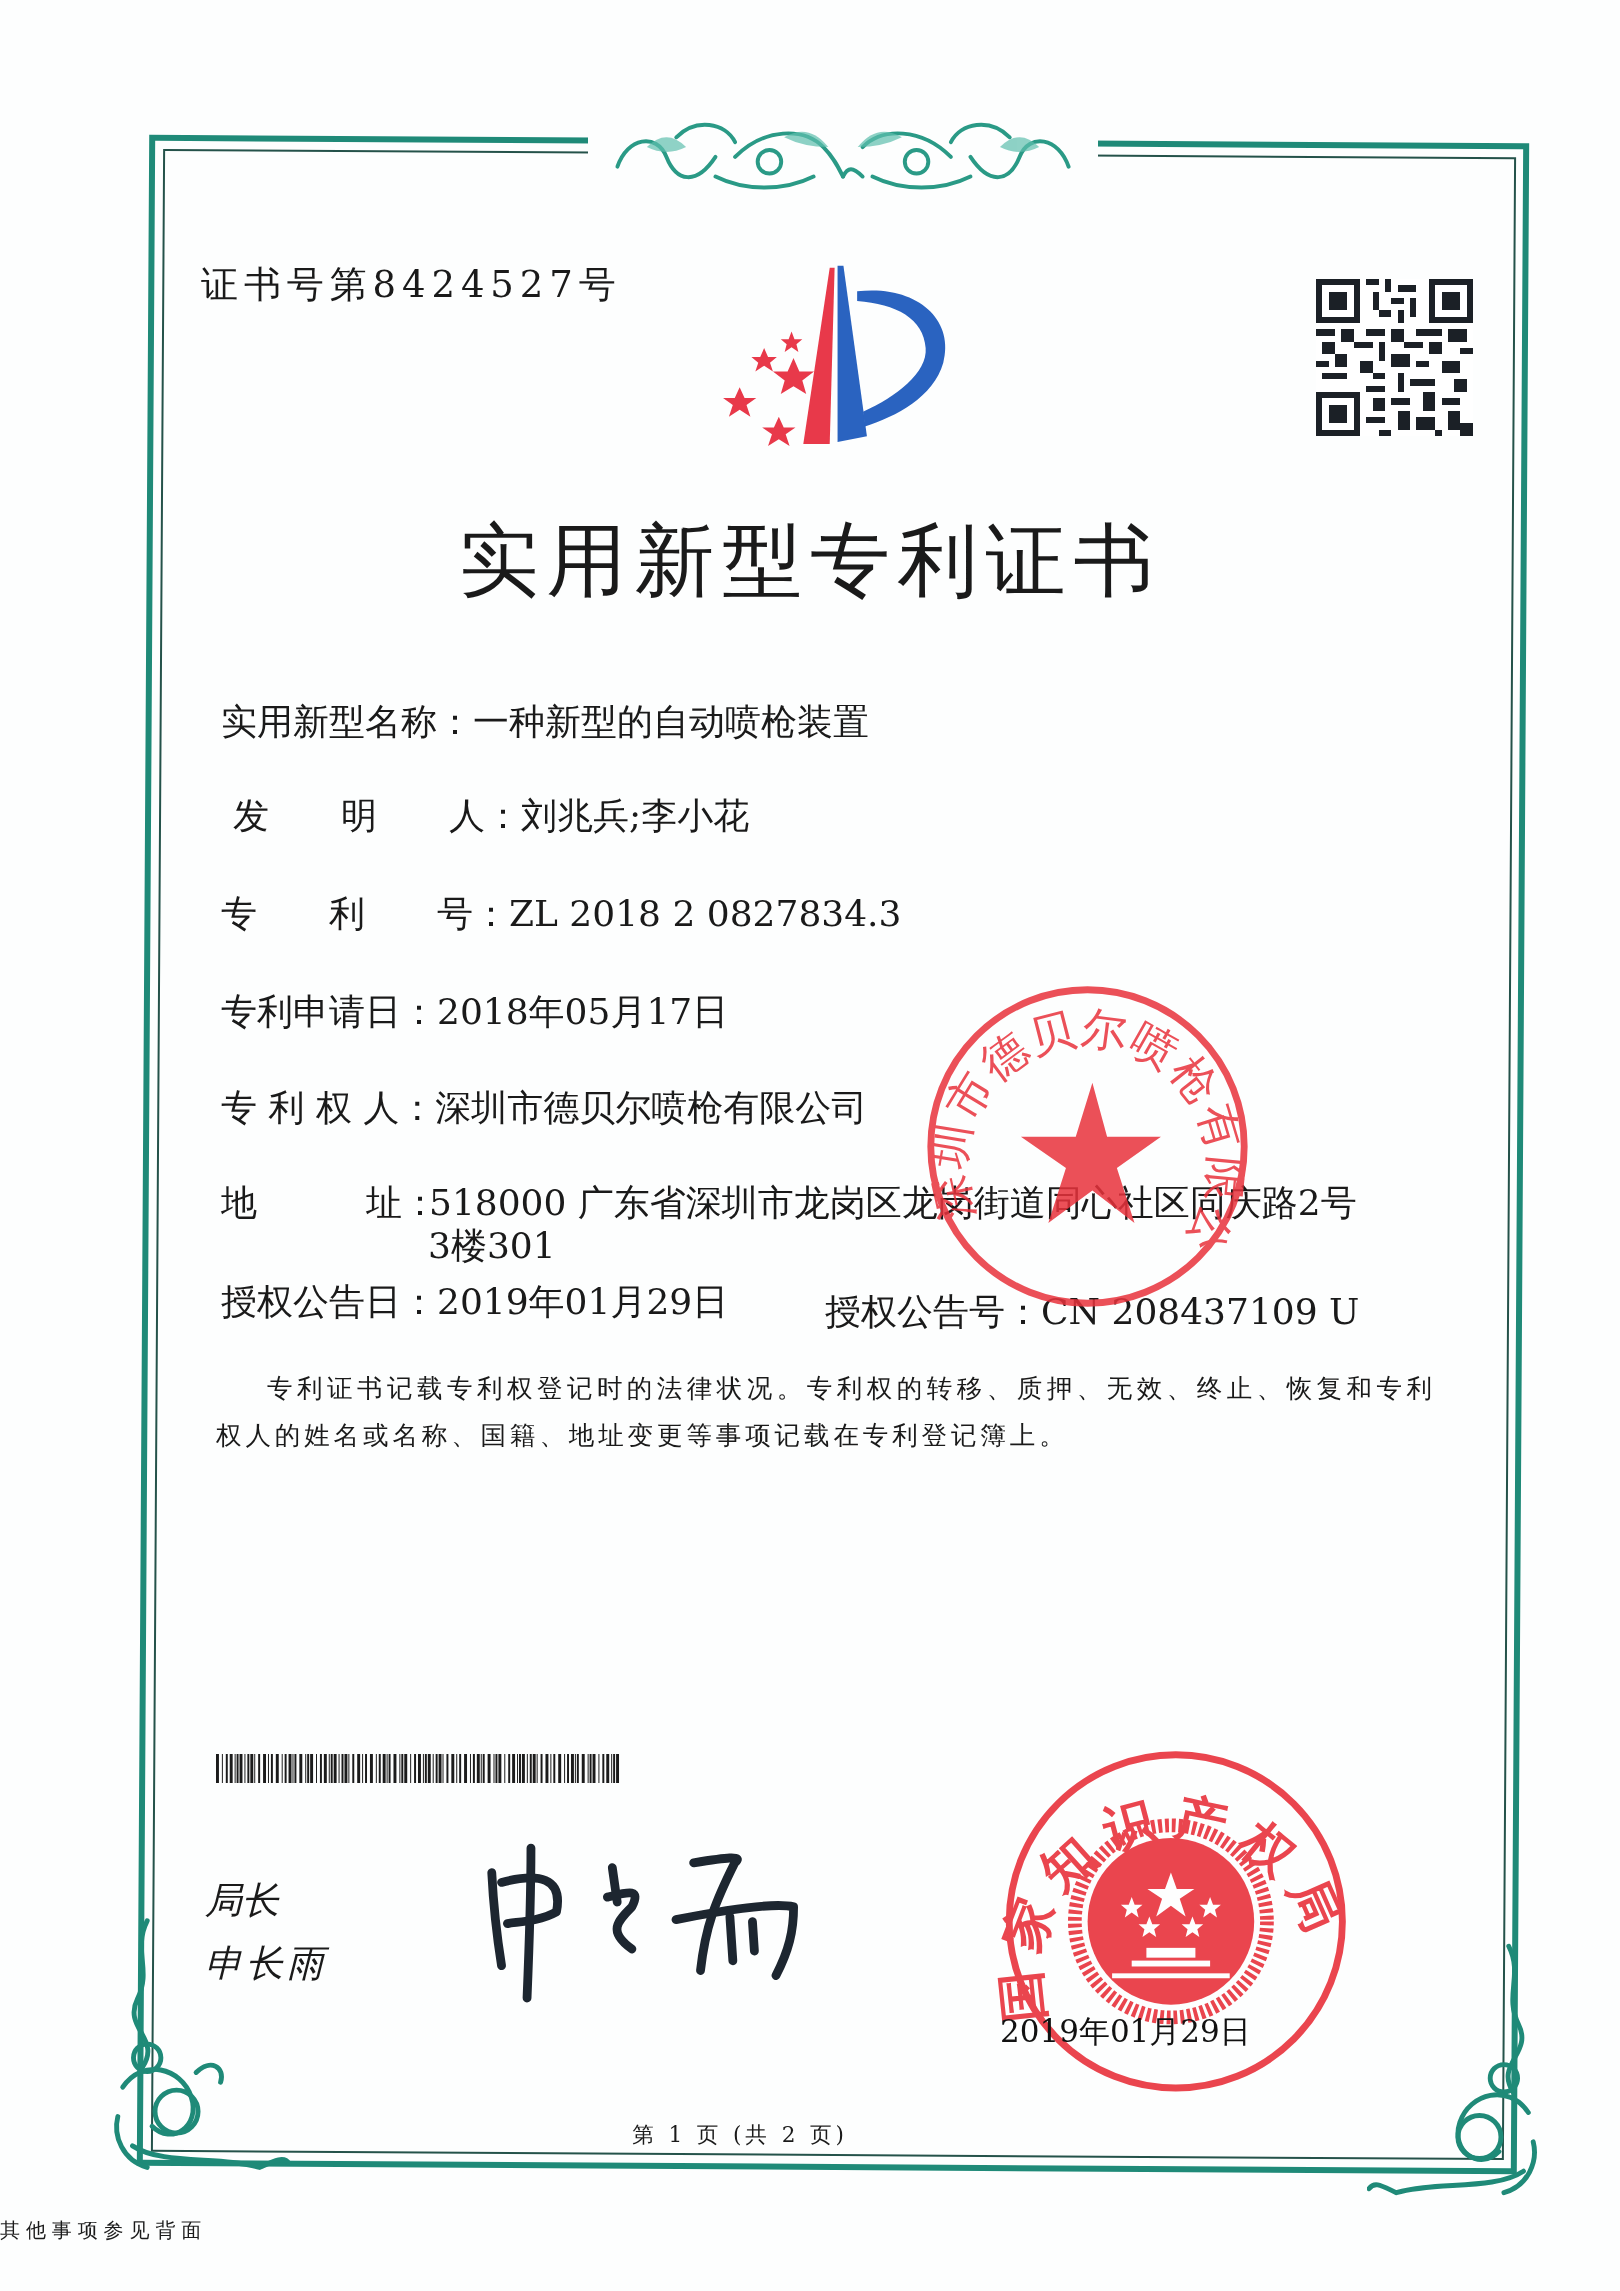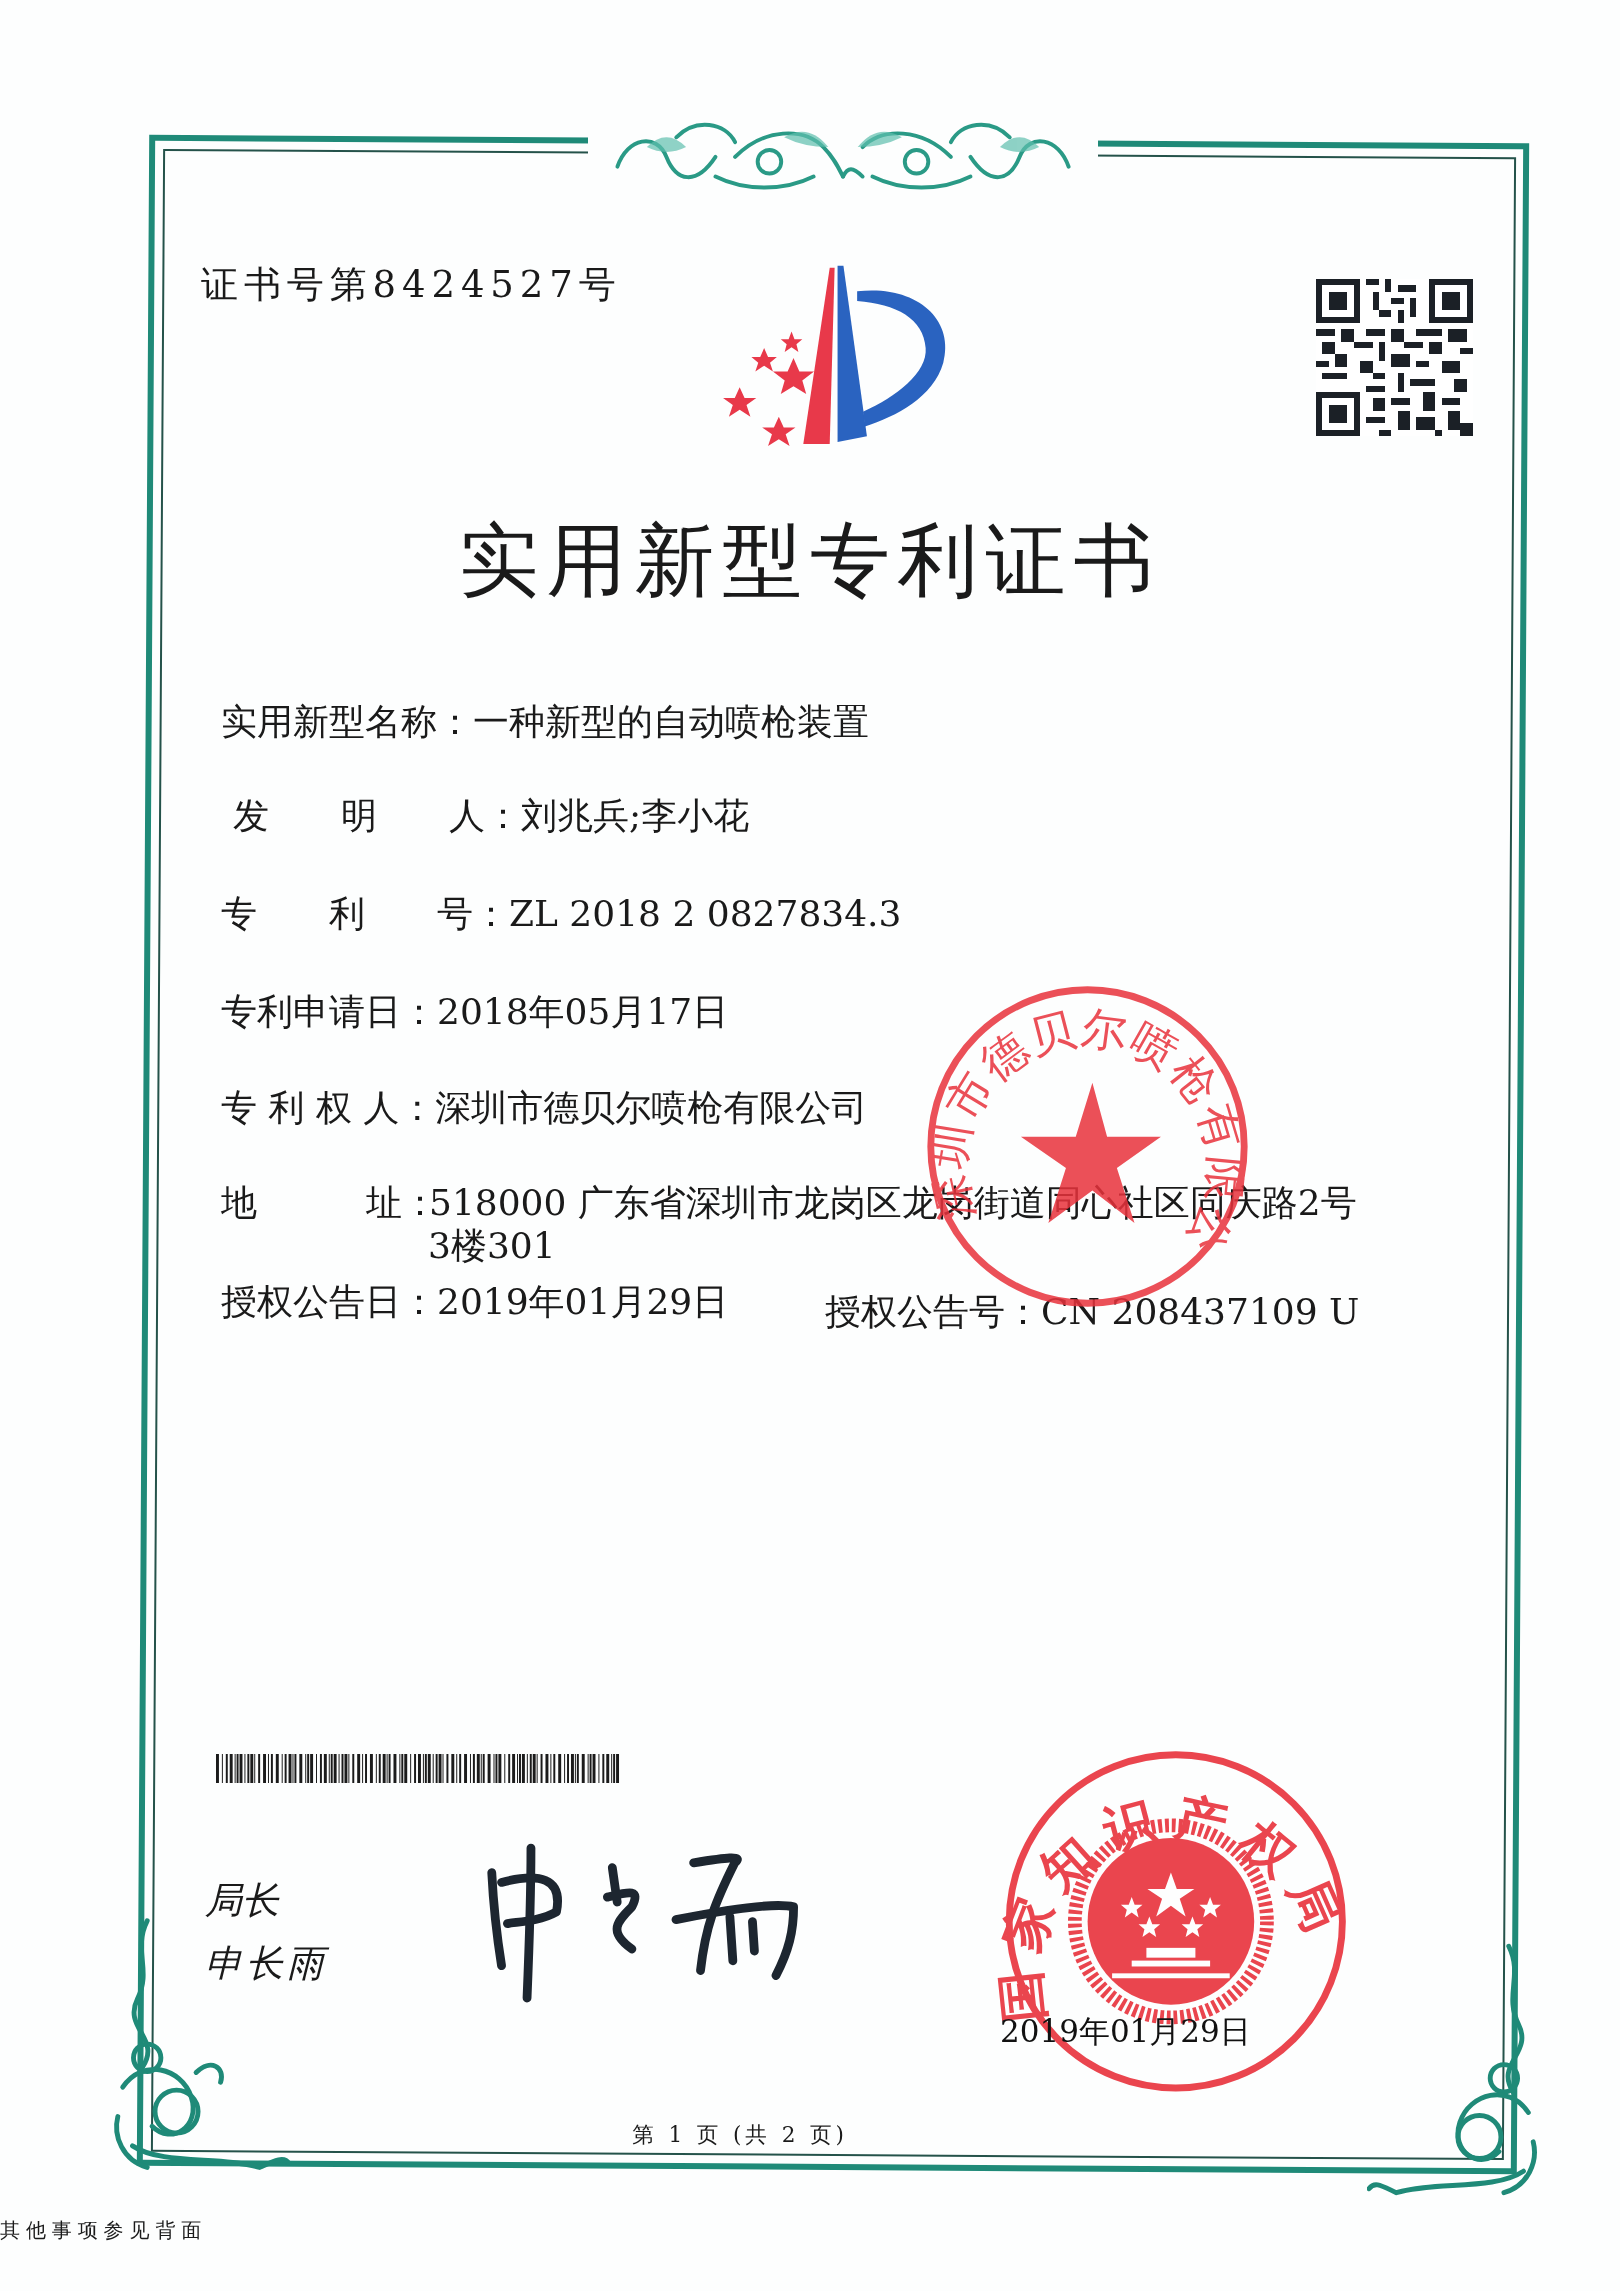--- a/index.html
+++ b/index.html
@@ -177,20 +177,21 @@
 <svg class="abs" style="left:921px;top:980px;opacity:0.85;" width="333" height="333" viewBox="0 0 340 340">
   <circle cx="170" cy="170" r="160" fill="none" stroke="#e8323c" stroke-width="7"></circle>
   <polygon points="185,95 200,150 255,150 210,182 228,238 185,205 140,238 158,182 112,150 168,150" fill="#e8323c" transform="translate(-10,10)"></polygon>
   <path id="seal-arc" d="M 60 250 A 125 125 0 1 1 280 250" fill="none"></path>
   <text font-size="46" fill="#e8323c" font-family="DejaVu Sans,sans-serif" letter-spacing="2">
     <textPath href="#seal-arc" startOffset="2%">深圳市德贝尔喷枪有限公司</textPath>
   </text>
 </svg>
 
 <div class="para" style="top:1365px;">
+  <p>专利证书记载专利权登记时的法律状况。专利权的转移、质押、无效、终止、恢复和专利权人的姓名或名称、国籍、地址变更等事项记载在专利登记簿上。</p>
 </div>
 
 <svg class="abs barcode" viewBox="0 0 412 30" preserveAspectRatio="none">
   <g fill="#1b1b1b" id="bars">
       <rect x="0" y="0" width="3" height="30"></rect>
       <rect x="6" y="0" width="1" height="30"></rect>
       <rect x="10" y="0" width="2" height="30"></rect>
       <rect x="14" y="0" width="3" height="30"></rect>
       <rect x="19" y="0" width="1" height="30"></rect>
       <rect x="21" y="0" width="2" height="30"></rect>

